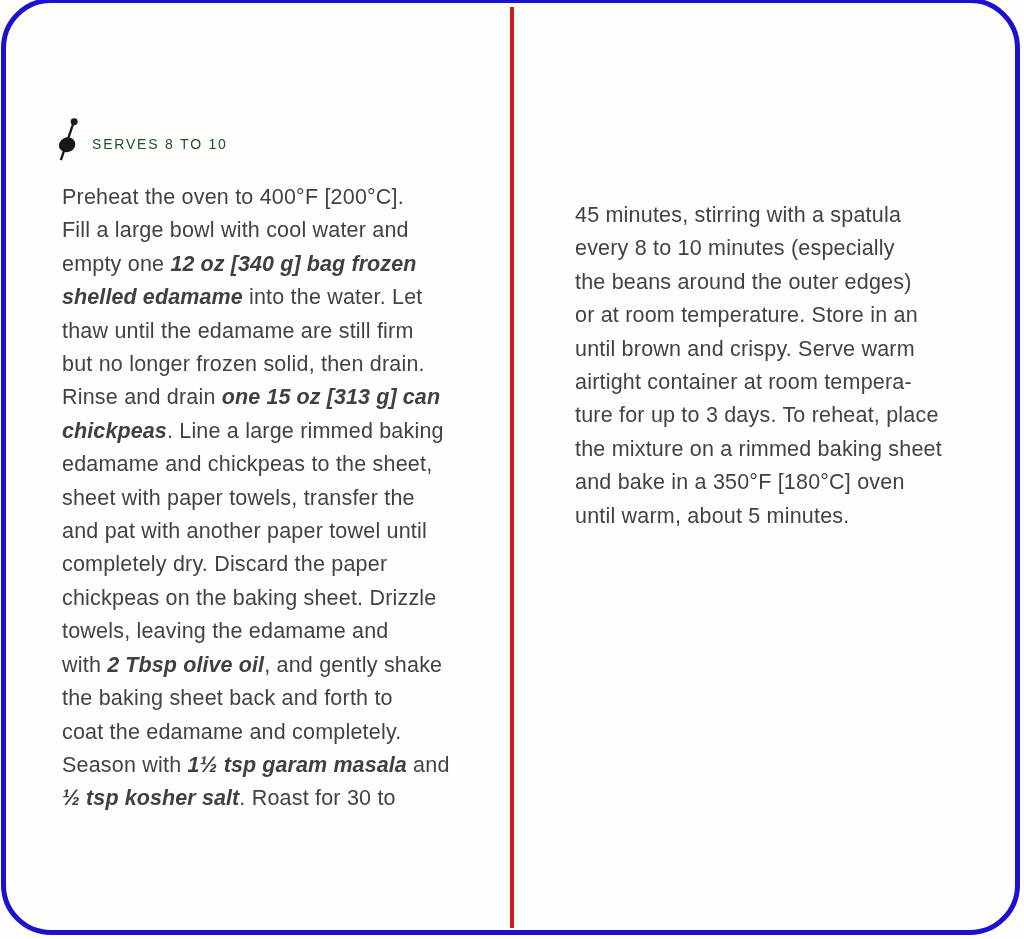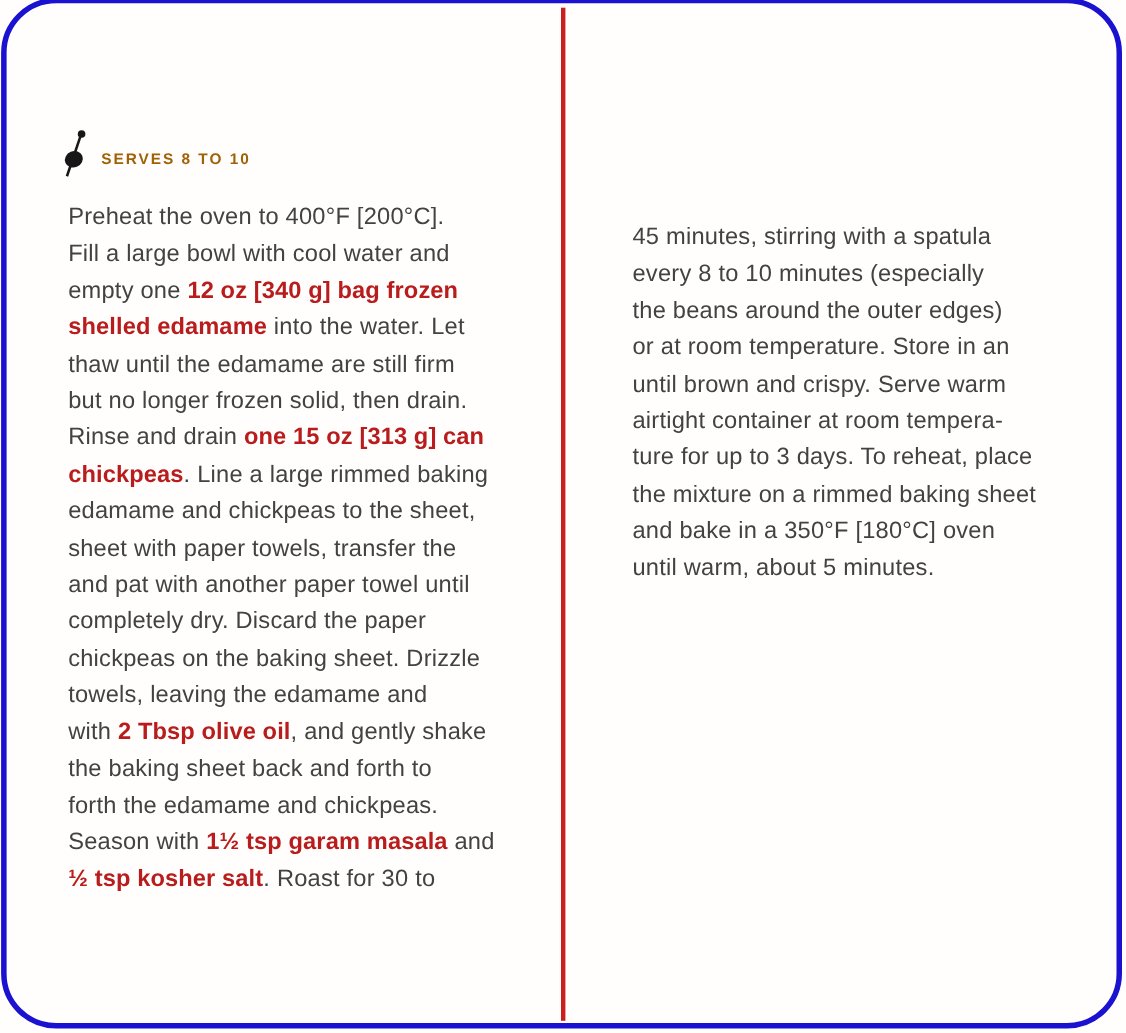--- a/index.html
+++ b/index.html
@@ -41,45 +41,46 @@
     align-items: center;
     gap: 8px;
   }
   .serves-icon {
     width: 27px;
     height: 48px;
     display: block;
   }
   .serves-label {
     font-size: 14px;
-    font-weight: 700;
+    font-weight: 400;
     letter-spacing: 1.8px;
-    color: #a16207;
+    color: #14532d;
     margin-top: 10px;
     white-space: nowrap;
   }
   .col {
     position: absolute;
     top: 181px;
     width: 440px;
   }
   .col-left  { left: 62px; }
   .col-right { left: 575px; margin-top: 18px; }
   .line {
     white-space: nowrap;
     font-size: 21.5px;
     font-weight: 300;
     line-height: 33.4px;
     letter-spacing: 0.2px;
     color: #424242;
   }
   .line b {
     font-weight: 700;
-    color: #b91c1c;
+    color: #404040;
     letter-spacing: 0.1px;
+    font-style: italic;
   }
 </style>
 </head>
 <body>
 
 <div class="page">
 
   <div class="frame" style="border-color: rgb(26, 18, 208);"></div>
 
   <div class="divider" style="background: rgb(201, 31, 31);"></div>
@@ -103,21 +104,21 @@
       <div class="line"><span>Rinse and drain </span><b>one 15 oz [313 g] can</b></div>
       <div class="line"><b>chickpeas</b><span>. Line a large rimmed baking</span></div>
       <div class="line"><span>edamame and chickpeas to the sheet,</span></div>
       <div class="line"><span>sheet with paper towels, transfer the</span></div>
       <div class="line"><span>and pat with another paper towel until</span></div>
       <div class="line"><span>completely dry. Discard the paper</span></div>
       <div class="line"><span>chickpeas on the baking sheet. Drizzle</span></div>
       <div class="line"><span>towels, leaving the edamame and</span></div>
       <div class="line"><span>with </span><b>2 Tbsp olive oil</b><span>, and gently shake</span></div>
       <div class="line"><span>the baking sheet back and forth to</span></div>
-      <div class="line"><span>forth the edamame and chickpeas.</span></div>
+      <div class="line"><span>coat the edamame and completely.</span></div>
       <div class="line"><span>Season with </span><b>1½ tsp garam masala</b><span> and</span></div>
       <div class="line"><b>½ tsp kosher salt</b><span>. Roast for 30 to</span></div>
     </div>
 
   <div class="col col-right">
       <div class="line"><span>45 minutes, stirring with a spatula</span></div>
       <div class="line"><span>every 8 to 10 minutes (especially</span></div>
       <div class="line"><span>the beans around the outer edges)</span></div>
       <div class="line"><span>or at room temperature. Store in an</span></div>
       <div class="line"><span>until brown and crispy. Serve warm</span></div>

